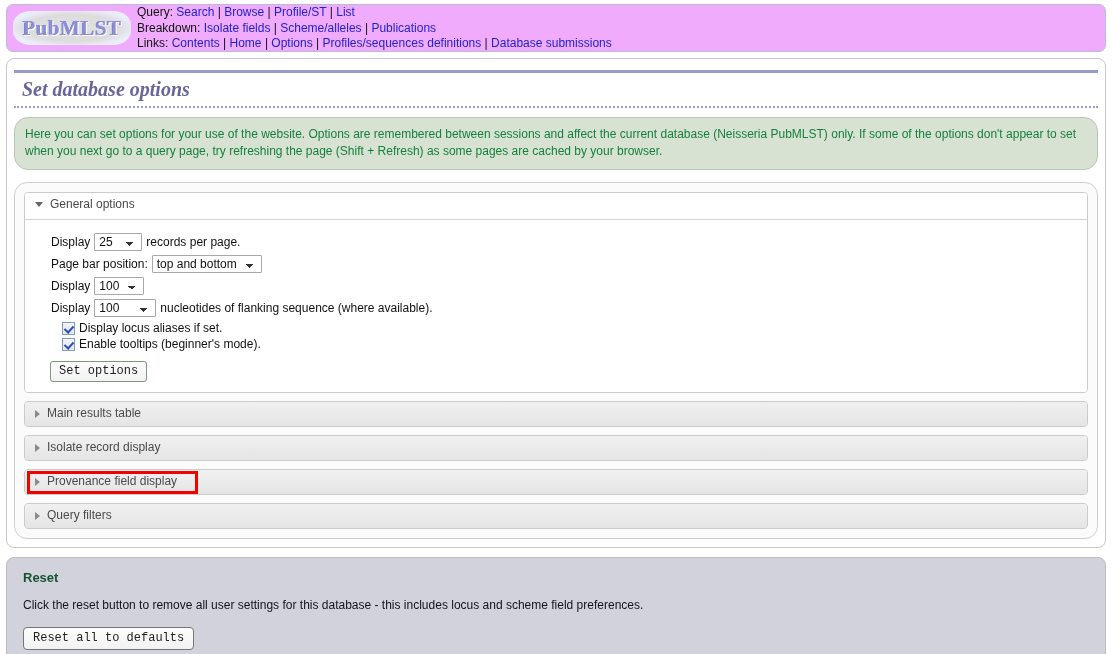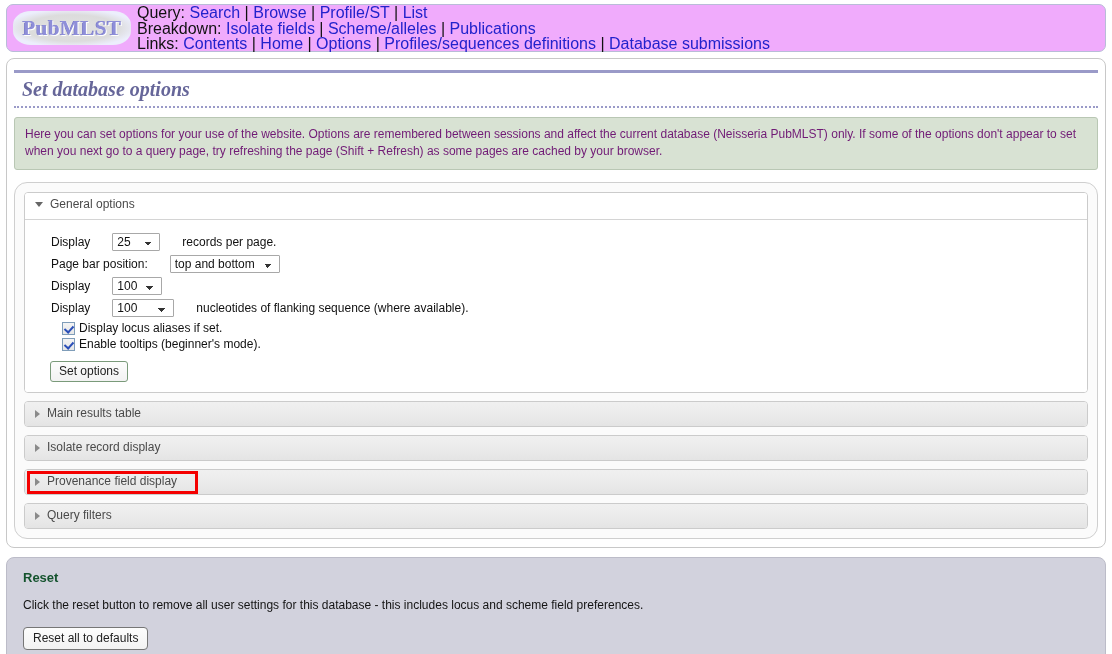--- a/index.html
+++ b/index.html
@@ -49,21 +49,21 @@
     text-shadow: 1px 1px 0 #ffffff, -0.5px -0.5px 0 #6f6fc0;
     white-space: nowrap;
   }
   .nav-block {
     flex: 1 1 auto;
     line-height: 15.6px;
     padding-top: 1px;
   }
   .nav-line {
     white-space: nowrap;
-    font-size: 16px;
+    font-size: 12px;
     color: #111111;
   }
   .nav-label { color: #111111; }
   .nav-link {
     color: #2222cc;
     text-decoration: none;
     cursor: pointer;
   }
   .nav-sep { color: #111111; }
 
@@ -86,25 +86,25 @@
     border-top: 3px solid #9a9ac8;
     border-bottom: 2px dotted #9a9ac8;
     padding: 5px 0 5px 8px;
     margin: 5px 0 0 0;
   }
 
   .info-box {
     margin-top: 9px;
     background: #d8e2d3;
     border: 1px solid #b9c7b4;
-    border-radius: 3px;
+    border-radius: 14px;
     padding: 8px 2px 9px 10px;
     font-size: 12px;
     line-height: 17px;
-    color: #701a75;
+    color: #15803d;
   }
 
   
   .options-outer {
     margin-top: 12px;
     background: #fbfbfb;
     border: 1px solid #cfcfcf;
     border-radius: 13px;
     padding: 9px 9px 9px 9px;
   }
@@ -184,21 +184,21 @@
   .opt-row .txt { line-height: 14px; }
   .sel {
     font-family: "Liberation Sans", sans-serif;
     font-size: 12px;
     color: #111111;
     background: #ffffff;
     border: 1px solid #a8a8a8;
     border-radius: 1px;
     height: 18px;
     padding: 0 18px 0 4px;
-    margin: 0 22px;
+    margin: 0 4px;
     appearance: none;
     -webkit-appearance: none;
     -moz-appearance: none;
     background-image:
       linear-gradient(45deg, transparent 50%, #333 50%),
       linear-gradient(135deg, #333 50%, transparent 50%);
     background-position:
       calc(100% - 11px) 8px,
       calc(100% - 7px) 8px;
     background-size: 4px 4px, 4px 4px;
@@ -238,21 +238,21 @@
     top: 1px;
     width: 4px;
     height: 7px;
     border: solid #2b4fb8;
     border-width: 0 2px 2px 0;
     transform: rotate(42deg);
   }
   .chk-label { line-height: 14px; color: #111111; }
 
   .btn {
-    font-family: Liberation Sans, sans-serif;
+    font-family: Liberation Mono, monospace;
     font-size: 12px;
     color: #222222;
     background: linear-gradient(to bottom, #fdfdfd 0%, #f2f2f2 100%);
     padding: 2px 8px 3px 8px;
     border-radius: 3px;
     cursor: pointer;
     line-height: 14px;
   }
   .btn-set {
     border: 1px solid #7a9a7a;

